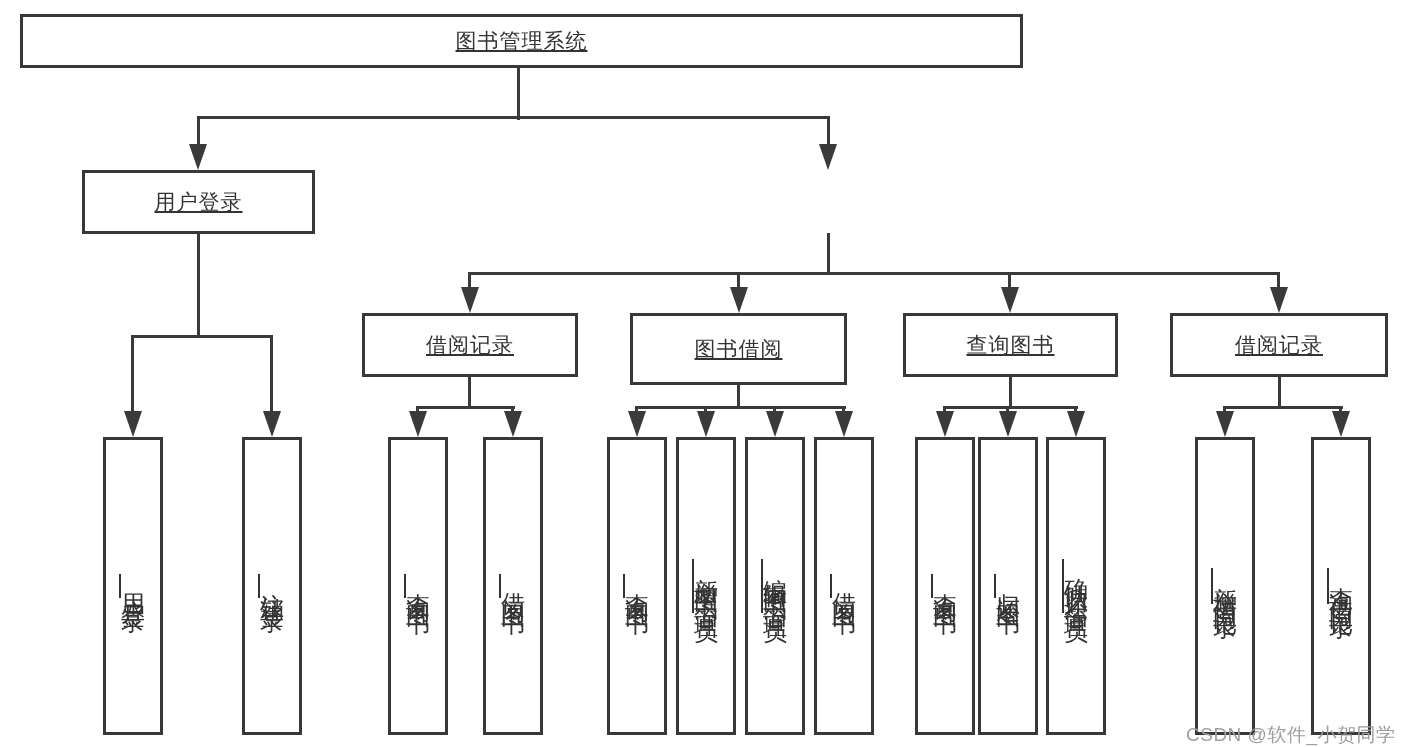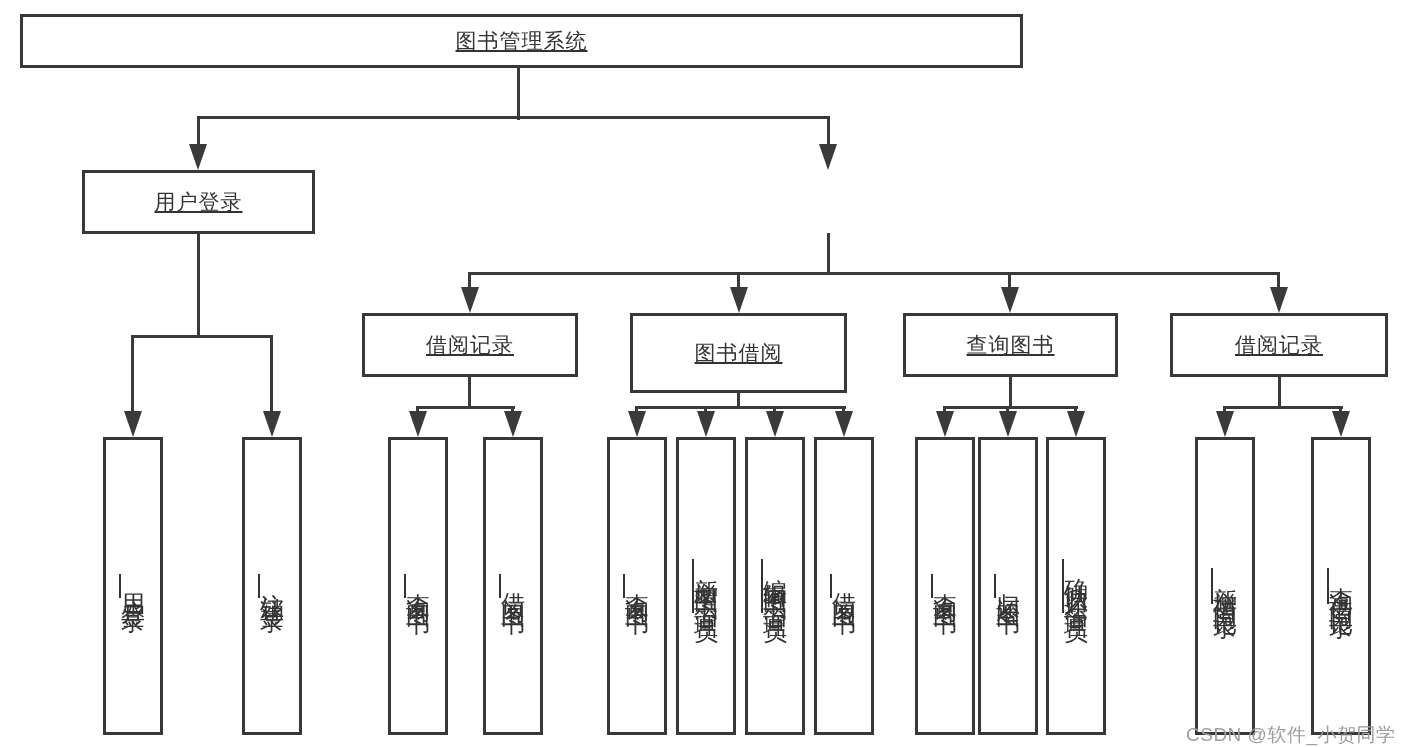--- a/index.html
+++ b/index.html
@@ -26,21 +26,21 @@
     <span class="lbl">图书管理系统</span>
   </div>
 
   <div class="node" style="left:82px;top:170px;width:233px;height:64px">
     <span class="lbl">用户登录</span>
   </div>
 
   <div class="node" style="left:362px;top:313px;width:216px;height:64px">
     <span class="lbl">借阅记录</span>
   </div>
-  <div class="node" style="left:630px;top:313px;width:217px;height:80px">
+  <div class="node" style="left:630px;top:313px;width:217px;height:72px">
     <span class="lbl">图书借阅</span>
   </div>
   <div class="node" style="left:903px;top:313px;width:215px;height:64px">
     <span class="lbl">查询图书</span>
   </div>
   <div class="node" style="left:1170px;top:313px;width:218px;height:64px">
     <span class="lbl">借阅记录</span>
   </div>
 
   <div class="node vnode" style="left:103px;top:437px">

